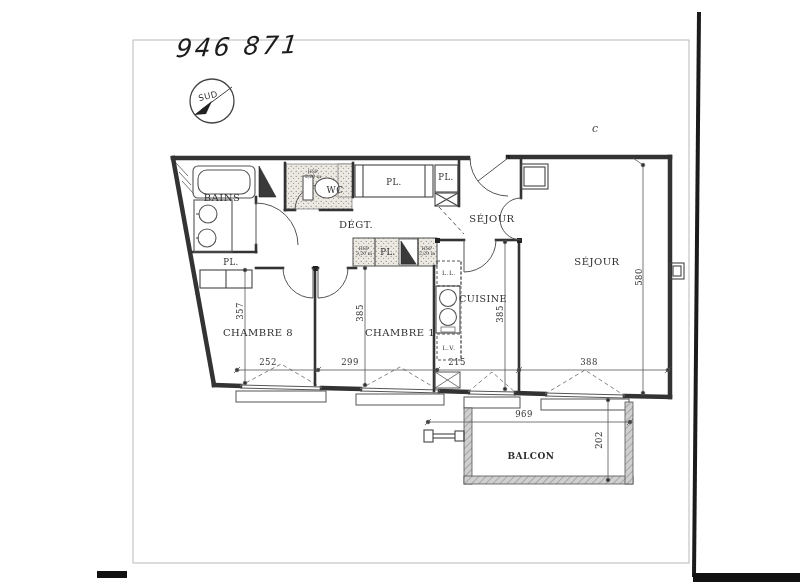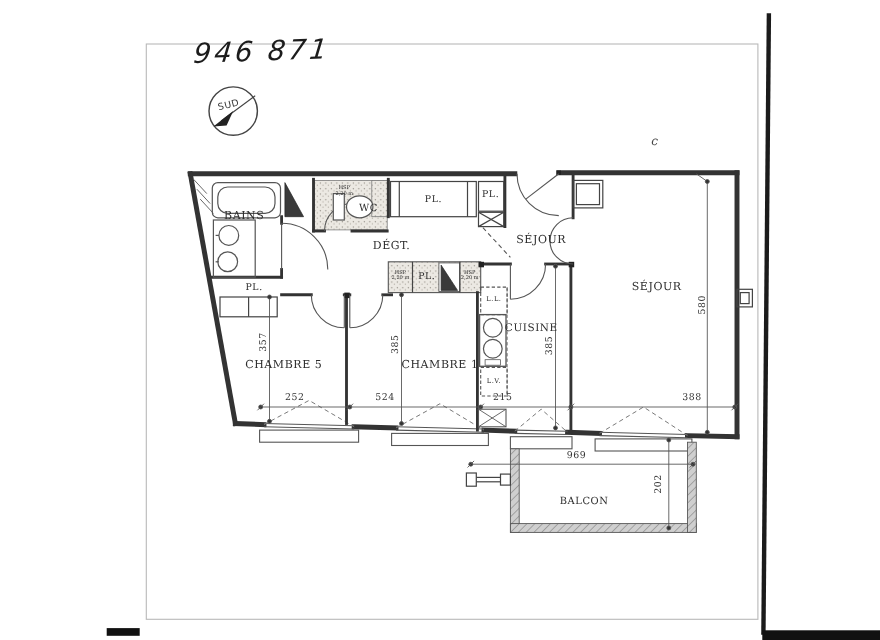--- a/index.html
+++ b/index.html
@@ -244,22 +244,22 @@
   <div class="sud" style="left:208px;top:96px;">SUD</div>
   <div class="stray" style="left:592px;top:122px;">c</div>
 
   <div class="lbl" style="left:222px;top:197px;font-size:10px;">BAINS</div>
   <div class="lbl" style="left:335px;top:190px;font-size:9px;">WC</div>
   <div class="lbl" style="left:336px;top:224px;font-size:10px;margin-left:20px;">DÉGT.</div>
   <div class="lbl" style="left:492px;top:218px;font-size:10px;">SÉJOUR</div>
   <div class="lbl" style="left:597px;top:261px;font-size:10px;">SÉJOUR</div>
   <div class="lbl" style="left:483px;top:298px;font-size:9.5px;">CUISINE</div>
   <div class="lbl" style="left:400px;top:332px;font-size:10px;">CHAMBRE 1</div>
-  <div class="lbl" style="left:258px;top:332px;font-size:10px;">CHAMBRE 5</div>
-  <div class="lbl" style="left:531px;top:456px;font-size:9px;">BALCON</div>
+  <div class="lbl" style="left:258px;top:332px;font-size:10px;">CHAMBRE 8</div>
+  <div class="lbl" style="left:531px;top:456px;font-size:9px;font-weight:bold;">BALCON</div>
 
   <div class="lbl" style="left:394px;top:182px;font-size:8.5px;">PL.</div>
   <div class="lbl" style="left:446px;top:177px;font-size:8.5px;">PL.</div>
   <div class="lbl" style="left:231px;top:262px;font-size:8.5px;">PL.</div>
   <div class="lbl" style="left:388px;top:252px;font-size:8.5px;">PL.</div>
 
   <div class="lbl tiny" style="left:313px;top:174px;">
     <div>HSP</div>
     <div>2,20 m</div>
   </div>
@@ -269,23 +269,23 @@
   </div>
   <div class="lbl tiny" style="left:427px;top:251px;">
     <div>HSP</div>
     <div>2,20 m</div>
   </div>
 
   <div class="lbl" style="left:449px;top:272px;font-size:6px;">L.L.</div>
   <div class="lbl" style="left:449px;top:347px;font-size:6px;">L.V.</div>
 
   <div class="lbl dim" style="left:268px;top:362px;">252</div>
-  <div class="lbl dim" style="left:350px;top:362px;">524</div>
+  <div class="lbl dim" style="left:350px;top:362px;">299</div>
   <div class="lbl dim" style="left:457px;top:362px;">215</div>
-  <div class="lbl dim" style="left:589px;top:362px;margin-left:40px;">388</div>
+  <div class="lbl dim" style="left:589px;top:362px;">388</div>
   <div class="lbl dim rot" style="left:240px;top:311px;">357</div>
   <div class="lbl dim rot" style="left:360px;top:313px;">385</div>
   <div class="lbl dim rot" style="left:500px;top:314px;">385</div>
   <div class="lbl dim rot" style="left:639px;top:277px;">580</div>
   <div class="lbl dim" style="left:524px;top:414px;">969</div>
   <div class="lbl dim rot" style="left:599px;top:440px;">202</div>
 
 </div>
 
 </body></html>

